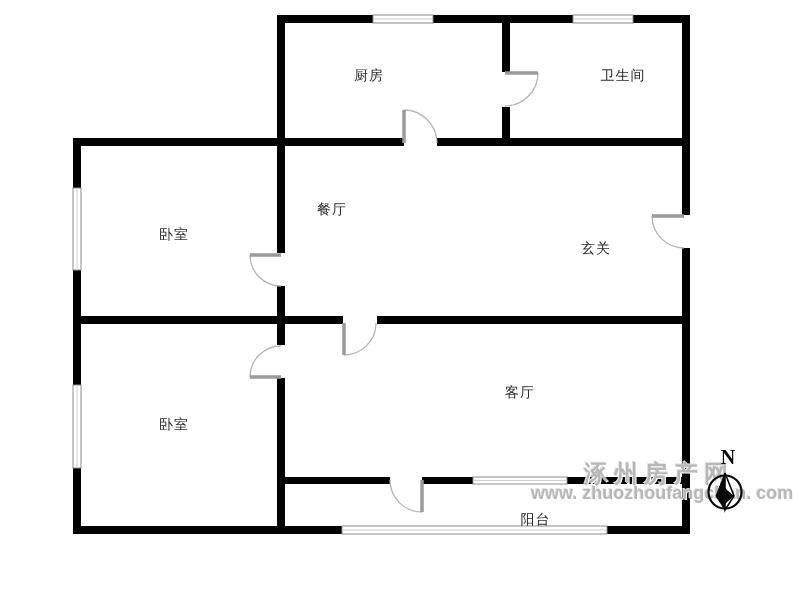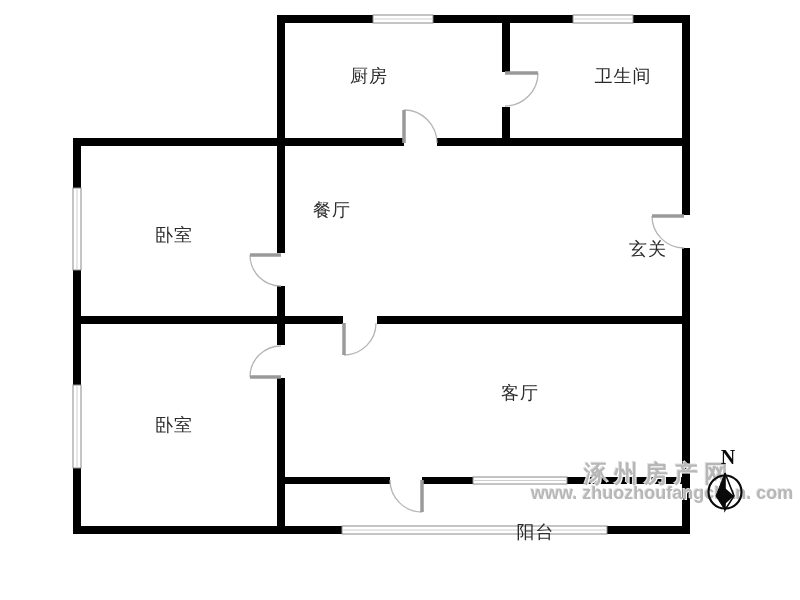--- a/index.html
+++ b/index.html
@@ -3,21 +3,21 @@
 <meta charset="utf-8">
 <style>
   html,body{margin:0;padding:0;background:#fff;}
   #stage{
     position:relative;width:800px;height:600px;background:#fff;overflow:hidden;
     font-family:"Liberation Sans", sans-serif;
   }
   #plan-svg{position:absolute;left:0;top:0;}
   .room-label{
     position:absolute;transform:translate(-50%,-50%);
-    font-size:18px;color:#2b2b2b;letter-spacing:1px;white-space:nowrap;
+    font-size:14px;color:#2b2b2b;letter-spacing:1px;white-space:nowrap;
     font-family:"Liberation Sans", sans-serif;
   }
   .watermark{
     position:absolute;color:#b7b7b7;font-weight:bold;white-space:nowrap;
     text-shadow:1px 1px 0 #ffffff, -1px -1px 0 #e2e2e2;
     font-family:"Liberation Sans", sans-serif; z-index:3;
   }
   #wm-line1{left:584px;top:458px;font-size:24px;letter-spacing:6px;}
   #wm-line2{left:531px;top:483px;font-size:18px;letter-spacing:0px;}
   #compass{position:absolute;left:700px;top:446px;width:56px;height:70px;z-index:4;}
@@ -84,25 +84,25 @@
       <line x1="281" y1="377" x2="250" y2="377" stroke="#9a9a9a" stroke-width="3.5"></line>
       <path d="M 422 480 L 422 512 A 32 32 0 0 1 390 480 Z" fill="#ffffff" stroke="none"></path>
       <path d="M 422 512 A 32 32 0 0 1 390 480" fill="none" stroke="#b5b5b5" stroke-width="1.3"></path>
       <line x1="422" y1="480" x2="422" y2="512" stroke="#9a9a9a" stroke-width="3.5"></line>
     </svg>
 
   <div id="labels">
       <div class="room-label" style="left: 369px; top: 76px;">厨房</div>
       <div class="room-label" style="left: 623px; top: 76px; text-align: center;">卫生间</div>
       <div class="room-label" style="left: 332px; top: 210px; text-align: center;">餐厅</div>
-      <div class="room-label" style="left: 648px; top: 249px;">玄关</div>
+      <div class="room-label" style="left: 596px; top: 249px;">玄关</div>
       <div class="room-label" style="left: 174px; top: 235px;">卧室</div>
       <div class="room-label" style="left: 174px; top: 425px;">卧室</div>
       <div class="room-label" style="left: 520px; top: 393px;">客厅</div>
-      <div class="room-label" style="left: 519px; top: 532px; padding-left: 33px;">阳台</div>
+      <div class="room-label" style="left: 519px; top: 520px; padding-left: 33px;">阳台</div>
     </div>
 
   <div class="watermark" id="wm-line1">涿州房产网</div>
   <div class="watermark" id="wm-line2">www. zhuozhoufangchan. com</div>
 
   <div id="compass">
     <div id="compass-n">N</div>
     <svg id="compass-svg" width="56" height="70" viewBox="0 0 56 70">
       <circle cx="25" cy="46" r="16.5" fill="none" stroke="#0a0a0a" stroke-width="2.2"></circle>
       <polygon points="25,27 16,50 25,64" fill="#0a0a0a" stroke="#0a0a0a" stroke-width="1"></polygon>

